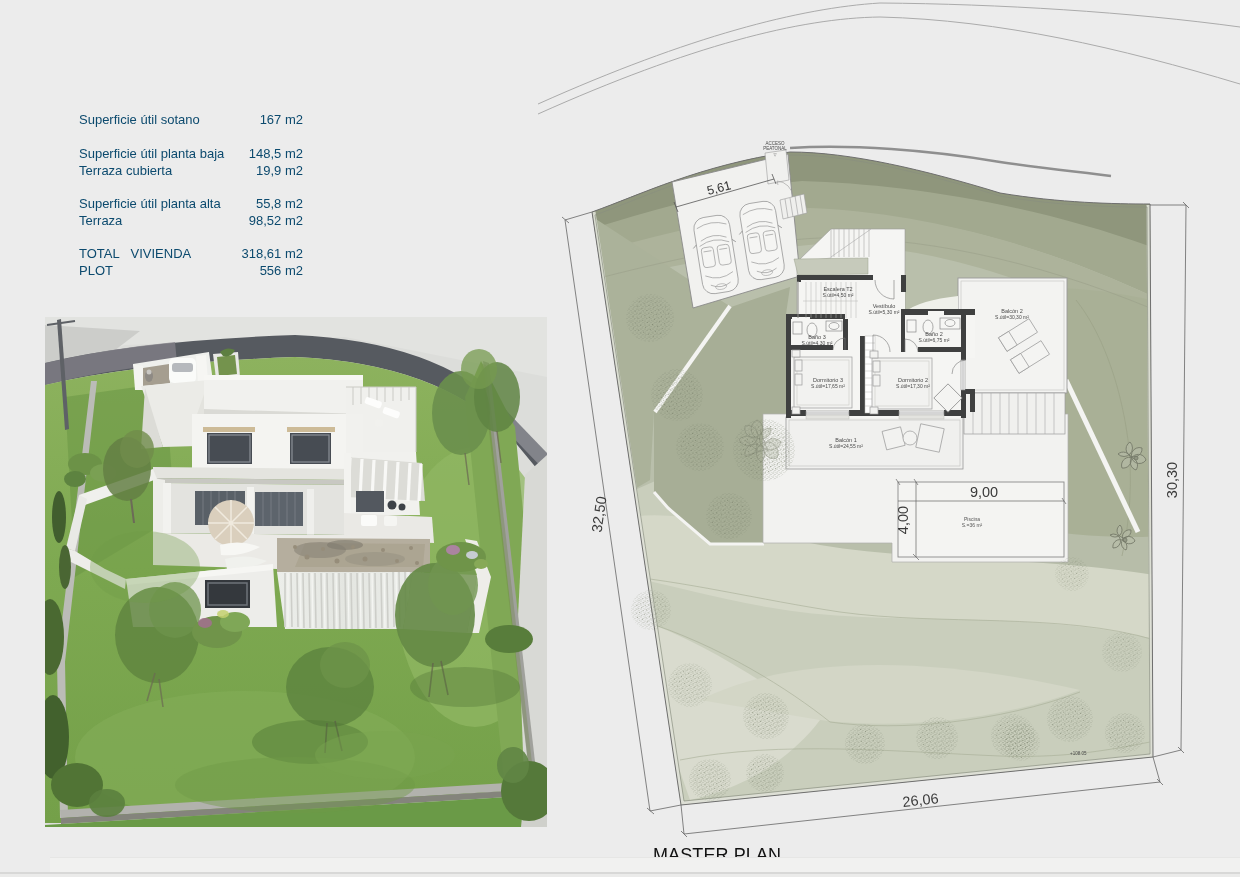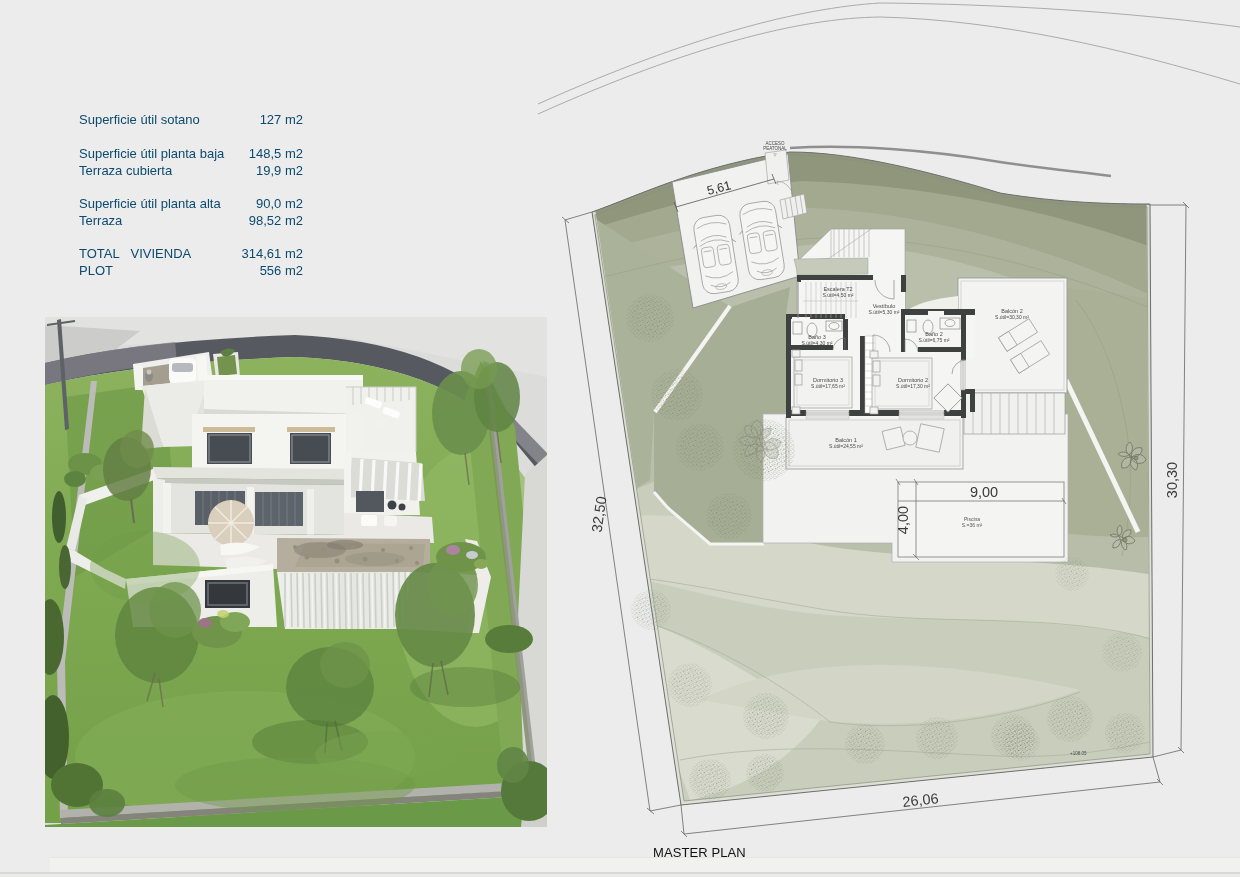--- a/index.html
+++ b/index.html
@@ -2,26 +2,26 @@
 <html><head><meta charset="utf-8">
 <style>
 html,body{margin:0;padding:0}
 body{width:1240px;height:877px;background:#ececec;font-family:"Liberation Sans",sans-serif;position:relative;overflow:hidden}
 .row{position:absolute;left:79px;width:224px;font-size:13px;color:#0c4a6e}
 .row .v{position:absolute;right:0;top:0}
 svg{position:absolute}
 </style></head>
 <body>
 
-<div class="row" style="top:112px">Superficie útil sotano<span class="v">127 m2</span></div>
+<div class="row" style="top:112px">Superficie útil sotano<span class="v">167 m2</span></div>
 <div class="row" style="top:146px">Superficie útil planta baja<span class="v">148,5 m2</span></div>
 <div class="row" style="top:163px">Terraza cubierta<span class="v">19,9 m2</span></div>
-<div class="row" style="top:196px">Superficie útil planta alta<span class="v">90,0 m2</span></div>
+<div class="row" style="top:196px">Superficie útil planta alta<span class="v">55,8 m2</span></div>
 <div class="row" style="top:213px">Terraza<span class="v">98,52 m2</span></div>
-<div class="row" style="top:246px">TOTAL&nbsp;&nbsp;&nbsp;VIVIENDA<span class="v">314,61 m2</span></div>
+<div class="row" style="top:246px">TOTAL&nbsp;&nbsp;&nbsp;VIVIENDA<span class="v">318,61 m2</span></div>
 <div class="row" style="top:263px">PLOT<span class="v">556 m2</span></div>
 
 <svg id="photo" width="502" height="510" style="left:45px;top:317px" viewBox="0 0 502 510">
 <defs>
 <linearGradient id="lawn" x1="0" y1="0" x2="0" y2="1">
 <stop offset="0" stop-color="#8db25e"></stop>
         <stop offset="0.45" stop-color="#7ea951"></stop>
         <stop offset="1" stop-color="#74a049"></stop>
 </linearGradient>
 <linearGradient id="wfall" x1="0" y1="0" x2="1" y2="0">
@@ -669,17 +669,17 @@
 <g stroke="#666" stroke-width="0.8" fill="none">
 <path d="M684,834 L1160,782"></path>
 <path d="M681,831 L687,837"></path>
       <path d="M1157,779 L1163,785"></path>
 <path d="M681,805 L684,834"></path>
       <path d="M1153,757 L1160,782"></path>
 </g>
 <text x="921" y="805" font-size="14.5" fill="#3a3a3a" text-anchor="middle" transform="rotate(-6 921 805)">26,06</text>
 </svg>
 
-<div style="position:absolute;left:653px;top:845px;font-size:13px;color:#111;letter-spacing:0.1px">MASTER PLAN</div>
+<div style="position:absolute;left:653px;top:845px;font-size:18px;color:#111;letter-spacing:0.1px">MASTER PLAN</div>
 
 <div style="position:absolute;left:50px;top:857px;width:1190px;height:15px;background:#f1f1f0;border-top:1px solid #e6e6e5"></div>
 <div style="position:absolute;left:0;top:872px;width:1240px;height:2px;background:#d8d8d7"></div>
 <div style="position:absolute;left:0;top:874px;width:1240px;height:3px;background:#ebebea"></div>
 
 </body></html>

